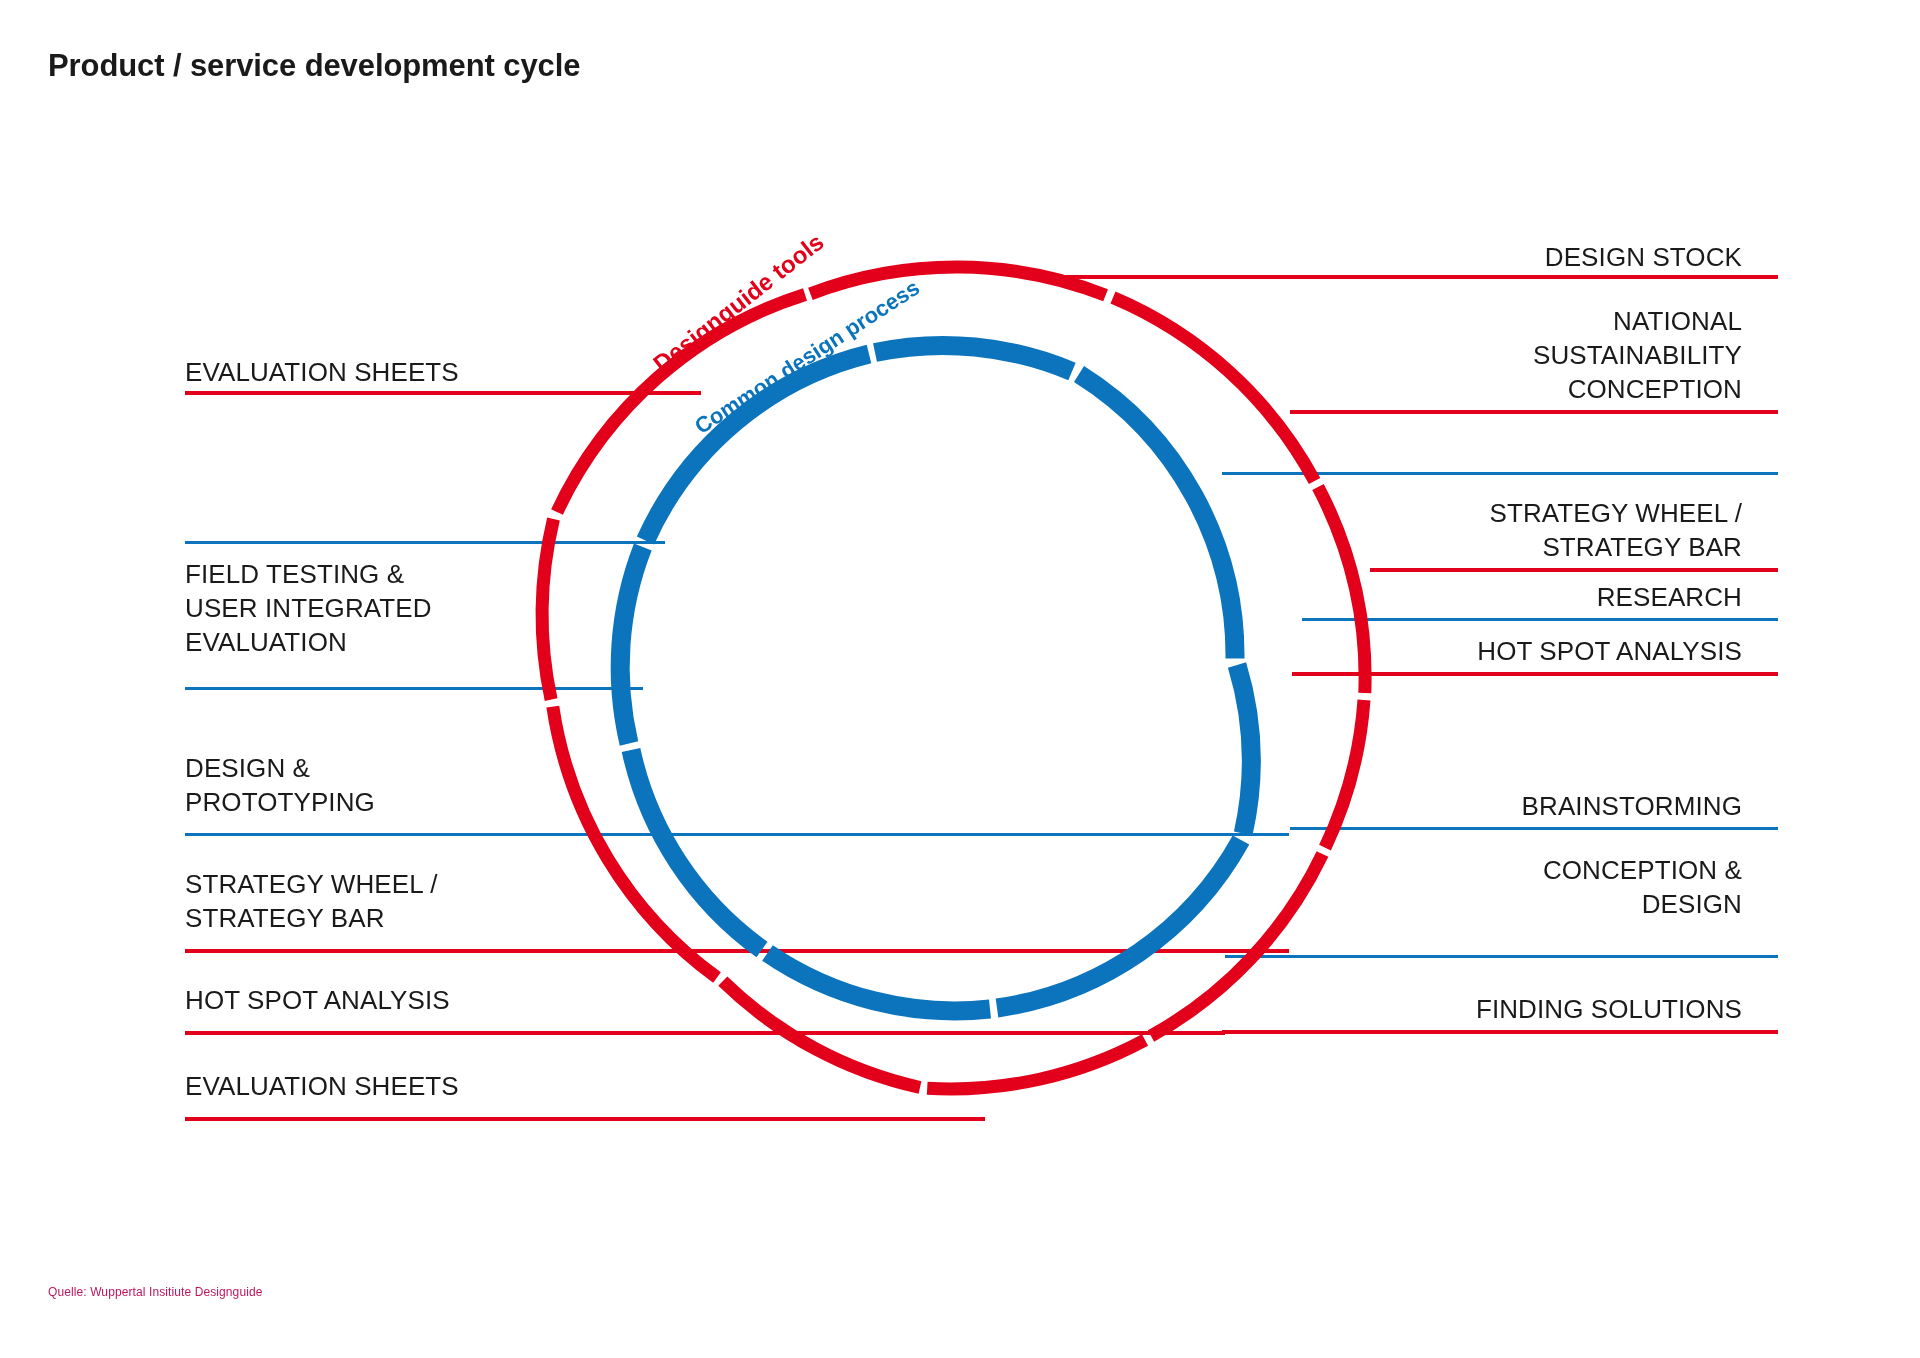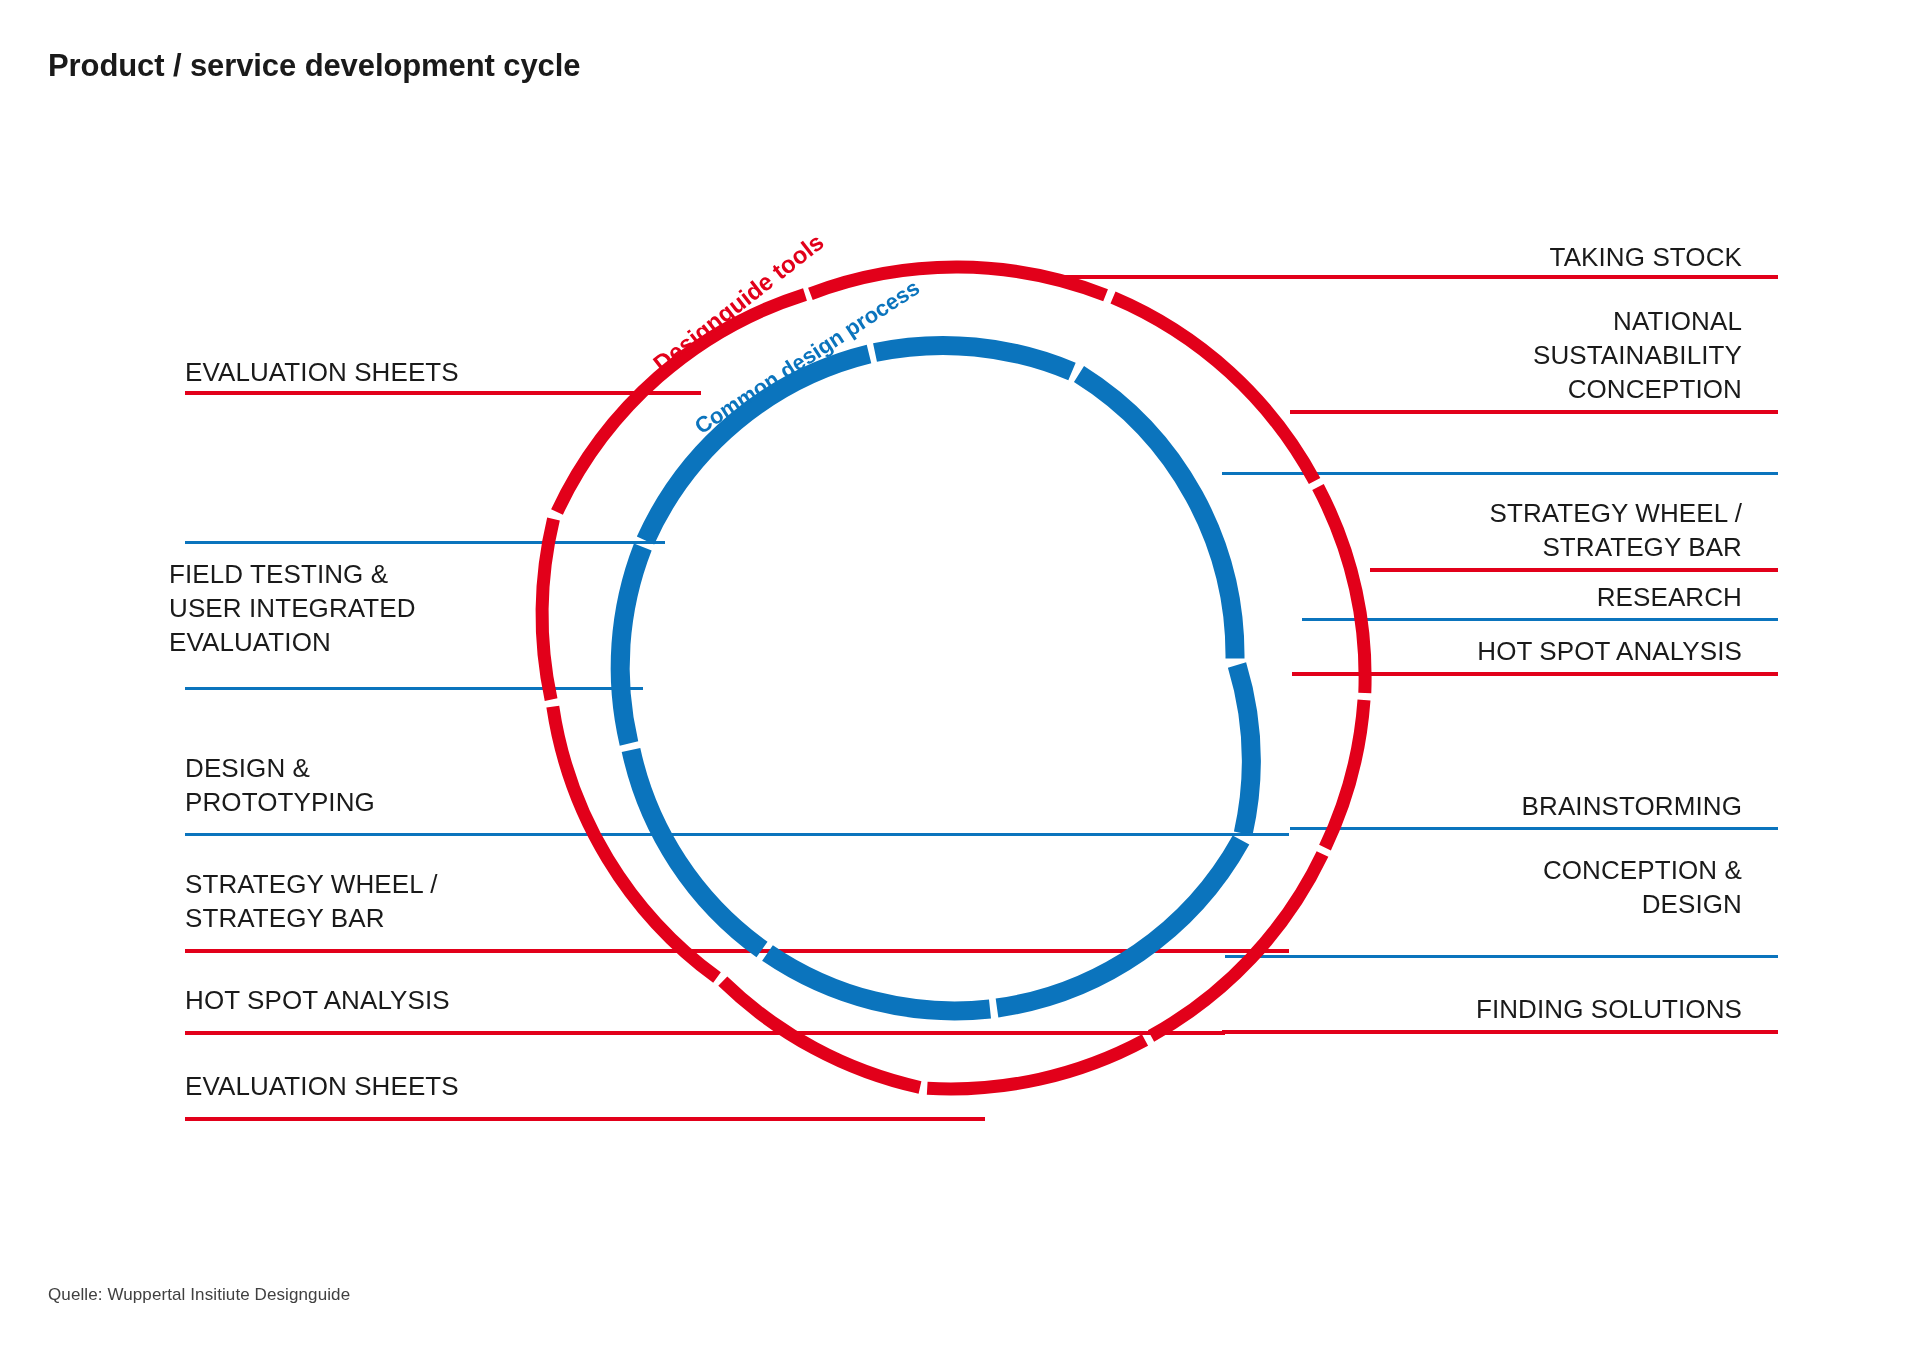--- a/index.html
+++ b/index.html
@@ -77,22 +77,22 @@
     white-space: nowrap;
     transform-origin: 0 0;
   }
   .ring-caption.red  { color: #e2001a; }
   .ring-caption.blue { color: #0b74bd; }
 
   #source-note {
     position: absolute;
     left: 48px;
     top: 1285px;
-    font-size: 17px;
-    color: #404040;
+    font-size: 12px;
+    color: #be185d;
     letter-spacing: 0.1px;
   }
 </style>
 </head>
 <body>
 
 <div id="page-title">Product / service development cycle</div>
 
 <div id="diagram-stage">
 
@@ -141,21 +141,21 @@
         <path d="M 1235.0 658.5 A 332 332 0 0 0 1079.0 374.0"></path>
       </g>
     </g>
   </svg>
 
   <div class="ring-caption red" style="left:648px; top:356px; transform: rotate(-38deg);">Designguide tools</div>
 
   <div class="ring-caption blue" style="left:690px; top:418px; transform: rotate(-33deg); font-size:22px;">Common design process</div>
 
   <div class="callout right" style="right:178px; top:240px;  width:520px;">
-    <span class="lbl">TAKING STOCK</span>
+    <span class="lbl">DESIGN STOCK</span>
   </div>
   <div class="callout right" style="right:178px; top:304px; width:520px;">
     <span class="lbl">NATIONAL
 SUSTAINABILITY
 CONCEPTION</span>
   </div>
   <div class="callout right" style="right:178px; top:496px; width:520px;">
     <span class="lbl">STRATEGY WHEEL /
 STRATEGY BAR</span>
   </div>
@@ -172,21 +172,21 @@
     <span class="lbl">CONCEPTION &amp;
 DESIGN</span>
   </div>
   <div class="callout right" style="right:178px; top:992px;  width:520px;">
     <span class="lbl">FINDING SOLUTIONS</span>
   </div>
 
   <div class="callout left" style="left:185px; top:355px; width:560px;">
     <span class="lbl">EVALUATION SHEETS</span>
   </div>
-  <div class="callout left" style="left:169px; top:557px; width:560px;">
+  <div class="callout left" style="left:185px; top:557px; width:560px;">
     <span class="lbl">FIELD TESTING &amp;
 USER INTEGRATED
 EVALUATION</span>
   </div>
   <div class="callout left" style="left:185px; top:751px; width:560px;">
     <span class="lbl">DESIGN &amp;
 PROTOTYPING</span>
   </div>
   <div class="callout left" style="left:185px; top:867px; width:560px;">
     <span class="lbl">STRATEGY WHEEL /

